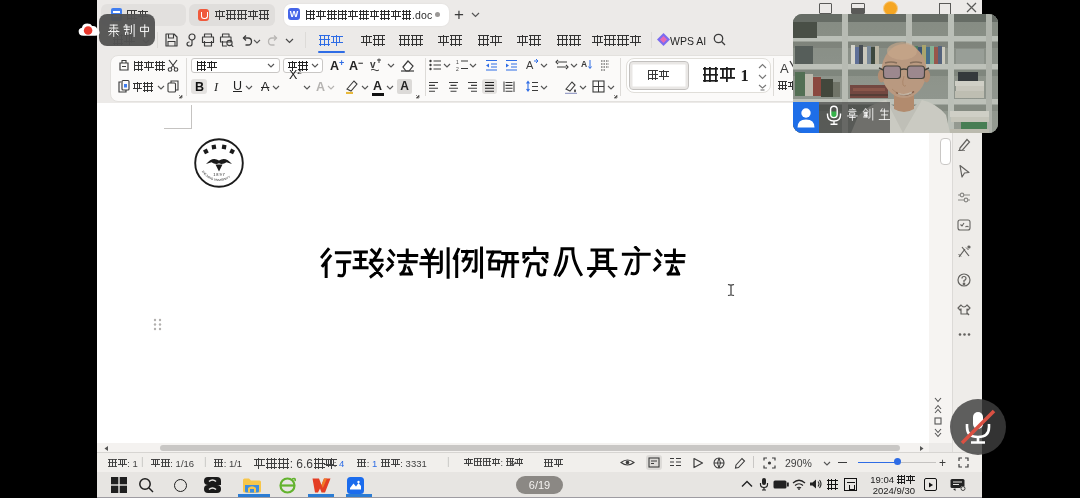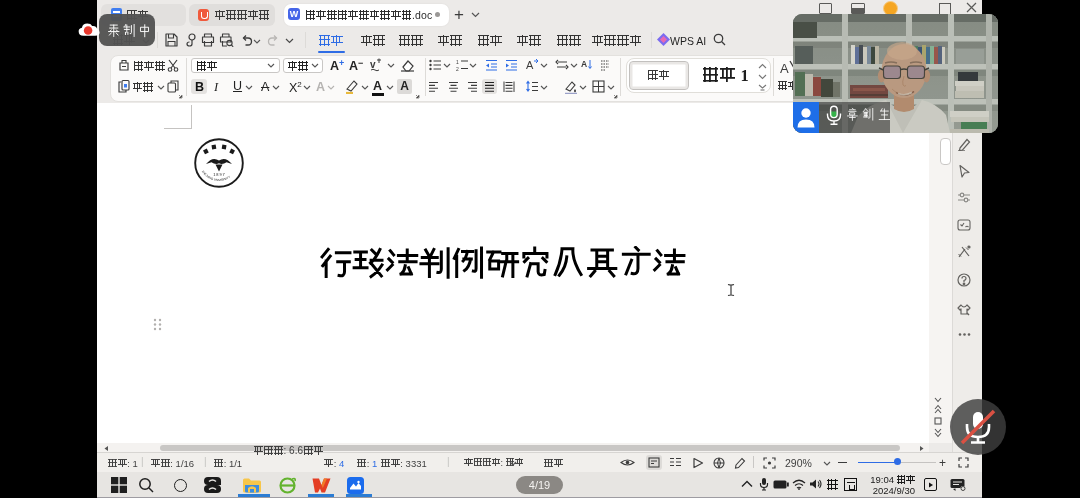--- a/index.html
+++ b/index.html
@@ -170,21 +170,21 @@
   <div class="a" style="left:98px;top:80px;font-size:12.5px;color:#111;font-weight:bold;">B</div>
   <div class="a" style="left:117px;top:80px;font-size:12.5px;color:#222;font-style:italic;font-family:'Liberation Serif',serif;">I</div>
   <div class="a" style="left:136px;top:79px;font-size:12.5px;color:#222;text-decoration:underline;">U</div>
   <svg class="a" style="left:148px;top:85px" width="8" height="5">
         <path d="M1,1 L4,4 L7,1" stroke="#555" stroke-width="1.1" fill="none"></path>
       </svg>
   <div class="a" style="left:164px;top:80px;font-size:12.5px;color:#222;text-decoration:line-through;">A</div>
   <svg class="a" style="left:175px;top:85px" width="8" height="5">
         <path d="M1,1 L4,4 L7,1" stroke="#555" stroke-width="1.1" fill="none"></path>
       </svg>
-  <div class="a" style="left:192px;top:80px;font-size:12.5px;color:#222;text-align:center;">X<span style="font-size:8px;vertical-align:5px;">2</span></div>
+  <div class="a" style="left:192px;top:67px;font-size:12.5px;color:#222;text-align:center;">X<span style="font-size:8px;vertical-align:5px;">2</span></div>
   <svg class="a" style="left:206px;top:85px" width="8" height="5">
         <path d="M1,1 L4,4 L7,1" stroke="#555" stroke-width="1.1" fill="none"></path>
       </svg>
   <div class="a" style="left:219px;top:80px;font-size:12.5px;color:#b5b3b1;font-weight:bold;">A</div>
   <svg class="a" style="left:230px;top:85px" width="8" height="5">
         <path d="M1,1 L4,4 L7,1" stroke="#b5b3b1" stroke-width="1.1" fill="none"></path>
       </svg>
   <svg class="a" style="left:248px;top:79px" width="15" height="15">
         <path d="M2,10 L9,2 L12,5 L6,12 Z" stroke="#3c3c3c" stroke-width="1.1" fill="none"></path>
         <path d="M1,14 H8" stroke="#e8b93c" stroke-width="2.2"></path>
@@ -440,21 +440,21 @@
   <svg class="a" style="left:822px;top:444.5px" width="6" height="7">
         <path d="M1,1 L4.5,3.5 L1,6" fill="#555"></path>
       </svg>
 
   <div class="a" style="left:0;top:452px;width:885px;height:20px;background:#f1efec;border-top:1px solid #d7d5d2;box-sizing:border-box;"></div>
   <div class="a" style="left:11px;top:457.5px;font-size:9.5px;color:#3f3f3f;white-space:nowrap;"><span class="c"></span><span class="c2"></span>: 1</div>
   <div class="a" style="left:44px;top:456px;font-size:10px;color:#c5c3c1;">|</div>
   <div class="a" style="left:54px;top:457.5px;font-size:9.5px;color:#3f3f3f;white-space:nowrap;"><span class="c2"></span><span class="c"></span>: 1/16</div>
   <div class="a" style="left:107px;top:456px;font-size:10px;color:#c5c3c1;">|</div>
   <div class="a" style="left:117px;top:457.5px;font-size:9.5px;color:#3f3f3f;white-space:nowrap;"><span class="c"></span>: 1/1</div>
-  <div class="a" style="left:156px;top:445px;font-size:10px;color:#3f3f3f;white-space:nowrap;text-align:center;"><span class="c2"></span><span class="c"></span><span class="c"></span>: 6.6<span class="c"></span><span class="c2"></span></div>
+  <div class="a" style="left:156px;top:457px;font-size:12px;color:#3f3f3f;white-space:nowrap;text-align:center;"><span class="c2"></span><span class="c"></span><span class="c"></span>: 6.6<span class="c"></span><span class="c2"></span></div>
   <div class="a" style="left:227px;top:457.5px;font-size:9.5px;color:#3f3f3f;white-space:nowrap;"><span class="c2"></span>: <span style="color:#2e6ce5;">4</span></div>
   <div class="a" style="left:260px;top:457.5px;font-size:9.5px;color:#3f3f3f;white-space:nowrap;"><span class="c"></span>: <span style="color:#2e6ce5;">1</span></div>
   <div class="a" style="left:284px;top:457.5px;font-size:9.5px;color:#3f3f3f;white-space:nowrap;"><span class="c"></span><span class="c2"></span>: 3331</div>
   <div class="a" style="left:350px;top:456px;font-size:10px;color:#c5c3c1;">|</div>
   <div class="a" style="left:367px;top:457.5px;font-size:9px;color:#3f3f3f;white-space:nowrap;"><span class="c2"></span><span class="c"></span><span class="c"></span><span class="c2"></span>: <span class="c"></span><span class="c2"></span></div>
   <svg class="a" style="left:412px;top:461px" width="8" height="5">
         <path d="M1,1 L4,4 L7,1" stroke="#555" stroke-width="1.1" fill="none"></path>
       </svg>
   <div class="a" style="left:447px;top:457.5px;font-size:9.5px;color:#3f3f3f;"><span class="c"></span><span class="c2"></span></div>
   <svg class="a" style="left:523px;top:457px" width="15" height="11">
@@ -530,21 +530,21 @@
       </svg>
   <svg class="a" style="left:215px;top:478px" width="19" height="15">
         <path d="M0.5,0.5 H7 L9.5,7 L12,0.5 H18.5 L13,14.5 H9.5 L8,10.5 L6,14.5 H3 Z" fill="#e43e24"></path>
         <path d="M9.5,7 L12,0.5 H15 L10.8,10" fill="#f07c28"></path>
       </svg>
   <svg class="a" style="left:250px;top:477px" width="17" height="17">
         <rect x="0" y="0" width="17" height="17" rx="3.5" fill="#1b6ced"></rect>
         <path d="M3,11 L6.5,6.5 L9,9.5 L11.5,6 L14,9 V12.5 H3 Z" fill="#fff"></path>
         <circle cx="11.5" cy="5" r="1.2" fill="#fff"></circle>
       </svg>
-  <div class="a" style="left:419px;top:476px;width:47px;height:18px;border-radius:9px;background:#8b8884;color:#f4f2f0;font-size:11px;text-align:center;line-height:18px;">4/19</div>
+  <div class="a" style="left:419px;top:476px;width:47px;height:18px;border-radius:9px;background:#8b8884;color:#f4f2f0;font-size:11px;text-align:center;line-height:18px;">6/19</div>
   <svg class="a" style="left:644px;top:480px" width="12" height="8">
         <path d="M1,6.5 L6,1.5 L11,6.5" stroke="#222" stroke-width="1.4" fill="none"></path>
       </svg>
   <svg class="a" style="left:662px;top:477px" width="10" height="14">
         <rect x="3" y="1" width="4" height="7" rx="2" fill="#222"></rect>
         <path d="M1.5,6 V7.5 Q1.5,10.5 5,10.5 Q8.5,10.5 8.5,7.5 V6 M5,10.5 V13 M3,13 H7" stroke="#222" stroke-width="1.2" fill="none"></path>
       </svg>
   <svg class="a" style="left:676px;top:480px" width="16" height="9">
         <rect x="0.5" y="0.5" width="13" height="8" rx="1.5" fill="#222"></rect>
         <rect x="14" y="2.5" width="1.8" height="4" fill="#222"></rect>

